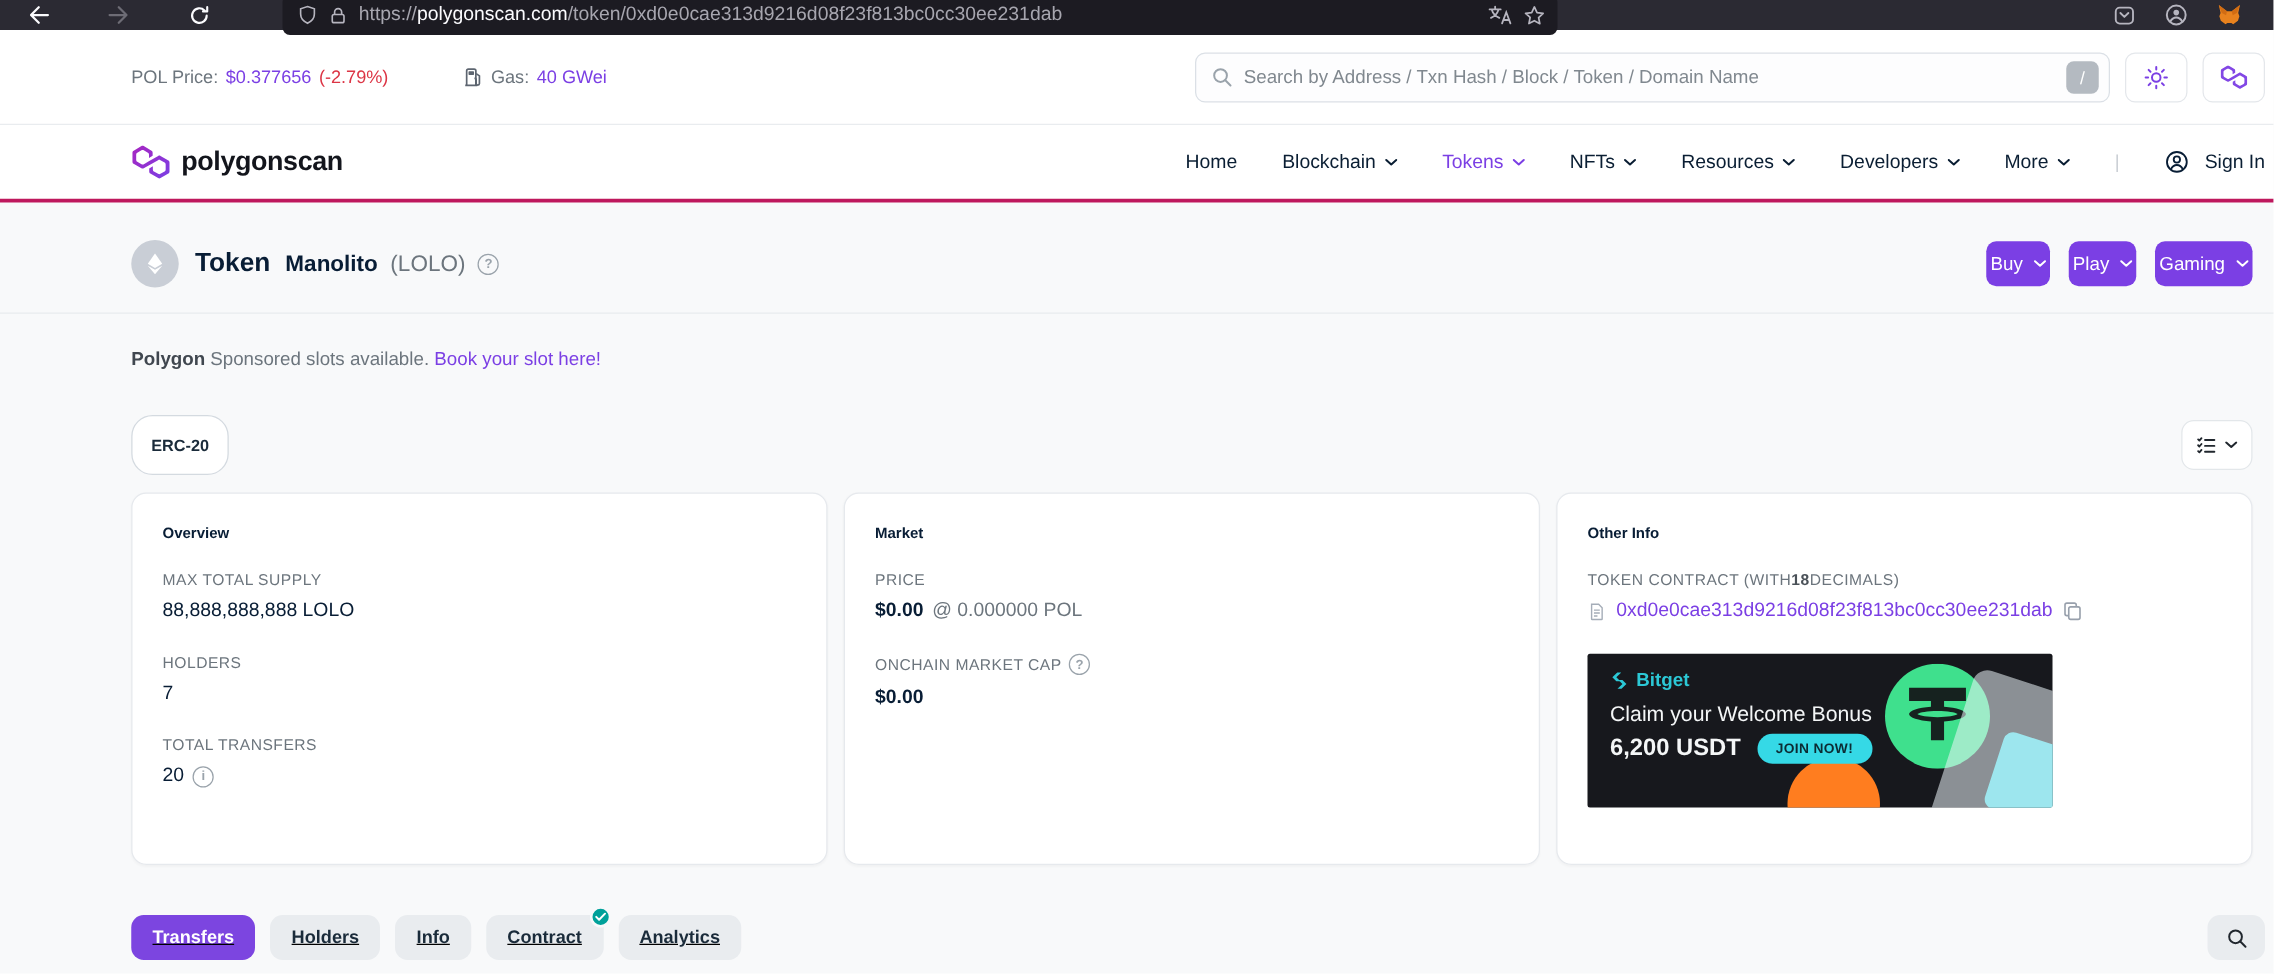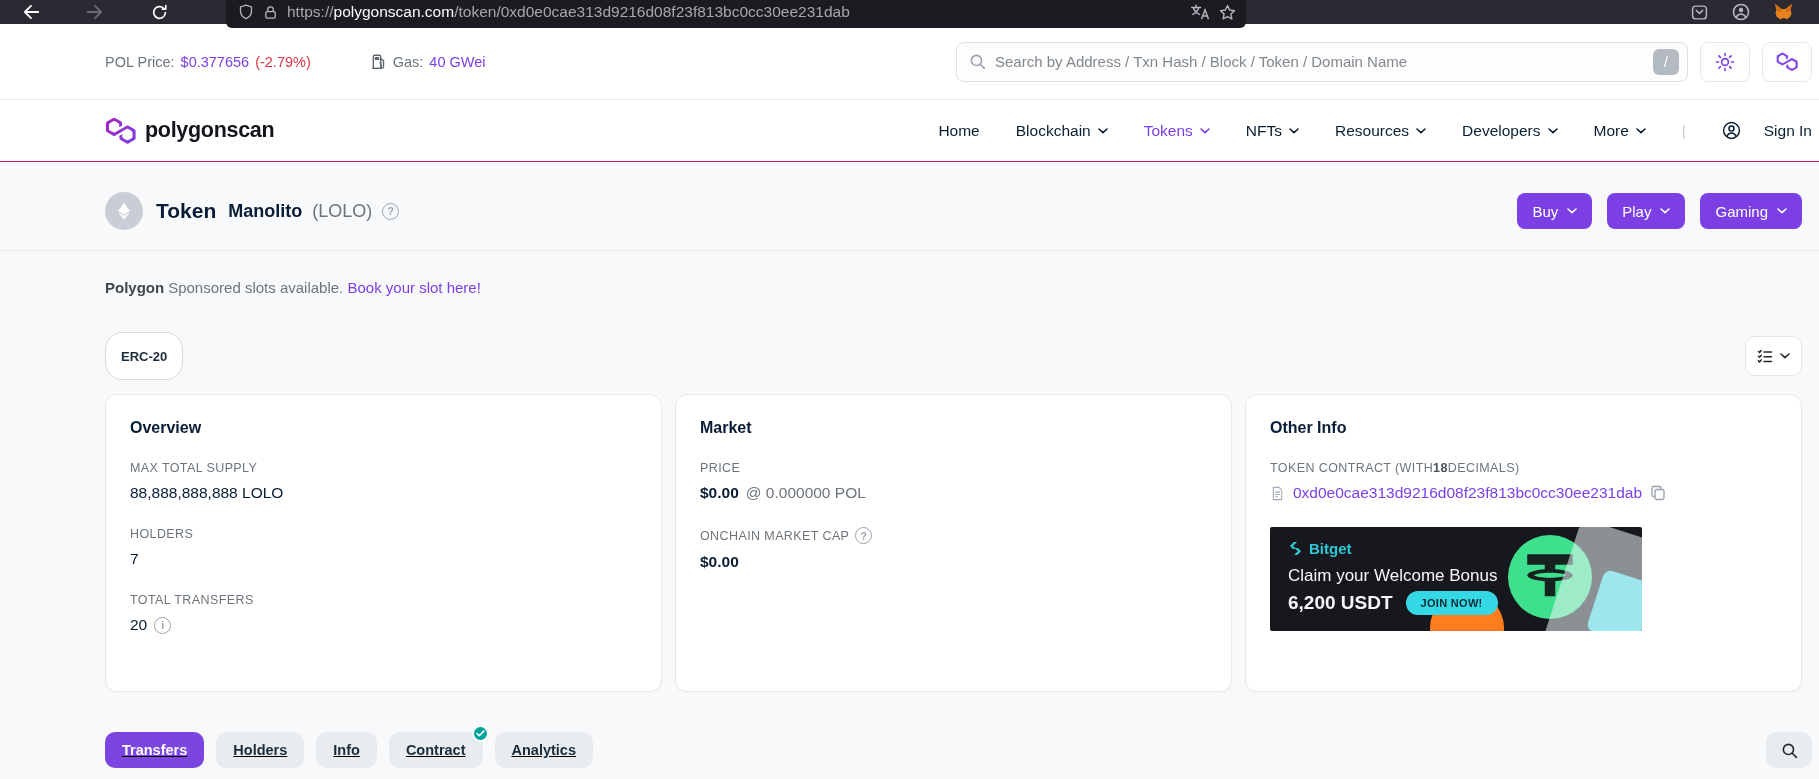--- a/index.html
+++ b/index.html
@@ -24,62 +24,62 @@
   .neg { color:#dc3545; }
   .gasgroup { margin-left:60px; }
   .topbar-right { margin-left:auto; display:flex; align-items:center; gap:12px; }
   .searchbox { width:732px; height:40px; background:#fdfdfe; border:1px solid #dbe0e6; border-radius:8px; display:flex; align-items:center; padding:0 8px 0 12px; gap:9px; }
   .searchbox input { flex:1; border:none; outline:none; background:transparent; font-size:15px; color:#212529; font-family:"Liberation Sans", sans-serif; }
   .searchbox input::placeholder { color:#80888f; }
   .slashkey { width:26px; height:26px; background:#b4bac1; border-radius:6px; color:#fff; font-size:14px; display:flex; align-items:center; justify-content:center; }
   .sqbtn { width:50px; height:40px; background:#fff; border:1px solid #e4e7eb; border-radius:8px; display:flex; align-items:center; justify-content:center; cursor:pointer; }
 
   
-  .mainnav { height:62px; background:#fff; border-bottom:1px solid #be185d; display:flex; align-items:center; padding:0 7px 0 105px; }
+  .mainnav { height:62px; background:#fff; border-bottom:3px solid #be185d; display:flex; align-items:center; padding:0 7px 0 105px; }
   .brand { display:flex; align-items:center; gap:9px; cursor:pointer; }
   .brand-name { font-size:21.5px; font-weight:700; color:#13151c; letter-spacing:-0.3px; }
   .menu { margin-left:auto; display:flex; align-items:center; gap:36px; }
   .mitem { display:flex; align-items:center; gap:7px; font-size:15.5px; font-weight:500; color:#0a1e33; cursor:pointer; text-decoration:none; }
   .mitem.active { color:#7b3fe4; }
   .mdivider { color:#c9ced4; font-size:15px; }
-  .signin { display:flex; align-items:center; gap:23px; font-size:15.5px; font-weight:500; color:#0a1e33; cursor:pointer; }
+  .signin { display:flex; align-items:center; gap:13px; font-size:15.5px; font-weight:500; color:#0a1e33; cursor:pointer; }
 
   
   .token-head { display:flex; align-items:center; padding:30px 17px 20px 105px; border-bottom:1px solid #e8ebee; }
   .token-avatar { width:38px; height:38px; border-radius:50%; background:#c9ced6; display:flex; align-items:center; justify-content:center; margin-right:13px; }
   .token-kind { font-size:21px; font-weight:700; color:#081d35; margin-right:12px; }
   .token-name { font-size:18px; font-weight:700; color:#081d35; margin-right:10px; }
   .token-symbol { font-size:18px; color:#6c757d; margin-right:10px; }
   .qicon { display:inline-flex; width:17px; height:17px; border:1.3px solid #9aa3ab; border-radius:50%; color:#9aa3ab; font-size:10.5px; font-weight:700; align-items:center; justify-content:center; flex:none; }
   .head-actions { margin-left:auto; display:flex; gap:15px; }
-  .act-btn { height:36px; padding:0 15px; background:#7b3fe4; border:none; border-radius:8px; color:#fff; font-size:15px; font-weight:500; display:flex; align-items:center; gap:9px; cursor:pointer; font-family:"Liberation Sans", sans-serif; }
+  .act-btn { height:36px; padding:0 3px; background:#7b3fe4; border:none; border-radius:8px; color:#fff; font-size:15px; font-weight:500; display:flex; align-items:center; gap:9px; cursor:pointer; font-family:"Liberation Sans", sans-serif; }
 
   
   .sponsor { padding:28px 17px 0 105px; font-size:15px; color:#6c757d; }
   .sponsor b { color:#40474f; margin-right:4px; }
 
   
   .badge-row { margin-top:36px; display:flex; align-items:center; justify-content:space-between; padding:0 17px 0 105px; }
   .erc-badge { height:48px; padding:0 15px; background:#fff; border:1px solid #d4dae0; border-radius:17px; font-size:13px; font-weight:700; color:#1a2b3a; display:flex; align-items:center; }
   .filter-btn { height:40px; padding:0 11px; background:#fff; border:1px solid #e3e7ea; border-radius:10px; display:flex; align-items:center; gap:7px; cursor:pointer; color:#21272e; }
 
   
   .cards { display:flex; gap:13px; padding:14px 17px 0 105px; }
   .card { flex:1; height:298px; background:#fff; border:1px solid #e6e9ed; border-radius:12px; padding:24px 24px; box-shadow:0 1px 2px rgba(0,0,0,0.03); }
-  .card h3 { font-size:16px; font-weight:700; color:#081d35; margin-bottom:24px; }
+  .card h3 { font-size:12px; font-weight:700; color:#081d35; margin-bottom:24px; }
   .field { margin-bottom:25px; }
   .field .flbl { font-size:12.5px; color:#6c757d; letter-spacing:0.4px; margin-bottom:9px; display:flex; align-items:center; gap:6px; }
   .field .fval { font-size:15.5px; color:#081d35; display:flex; align-items:center; gap:7px; }
   .semib { font-weight:700; }
   .subgray { color:#6c757d; }
   .addr-row { display:flex; align-items:center; gap:8px; }
   .addr-link { font-size:15.5px; color:#7b3fe4; text-decoration:none; cursor:pointer; }
 
   
-  .ad { position:relative; width:372px; height:104px; margin-top:20px; background:#17181d; overflow:hidden; border-radius:2px; cursor:pointer; }
+  .ad { position:relative; width:372px; height:123px; margin-top:20px; background:#17181d; overflow:hidden; border-radius:2px; cursor:pointer; }
   .ad-text { position:relative; z-index:3; padding:13px 0 0 18px; }
   .ad-brand { display:flex; align-items:center; gap:6px; font-size:15px; font-weight:700; color:#2cc8d6; }
   .ad-headline { margin-top:9px; font-size:17px; font-weight:400; color:#f4f6f7; }
   .ad-line2 { margin-top:5px; display:flex; align-items:center; gap:13px; }
   .ad-amount { font-size:19px; font-weight:700; color:#f4f6f7; }
   .ad-cta { height:24px; padding:0 15px; background:#35d9e6; border-radius:13px; color:#0c2b33; font-size:11px; font-weight:700; display:flex; align-items:center; letter-spacing:0.3px; }
   .shape { position:absolute; }
   .sh-green { z-index:1; top:8px; right:50px; }
   .sh-orange { z-index:1; width:74px; height:74px; border-radius:50%; background:#ff7d1f; right:138px; bottom:-34px; }
   .sh-teal { z-index:1; width:64px; height:64px; background:#3fd6e2; right:-16px; bottom:-10px; transform:rotate(18deg); border-radius:8px; }

